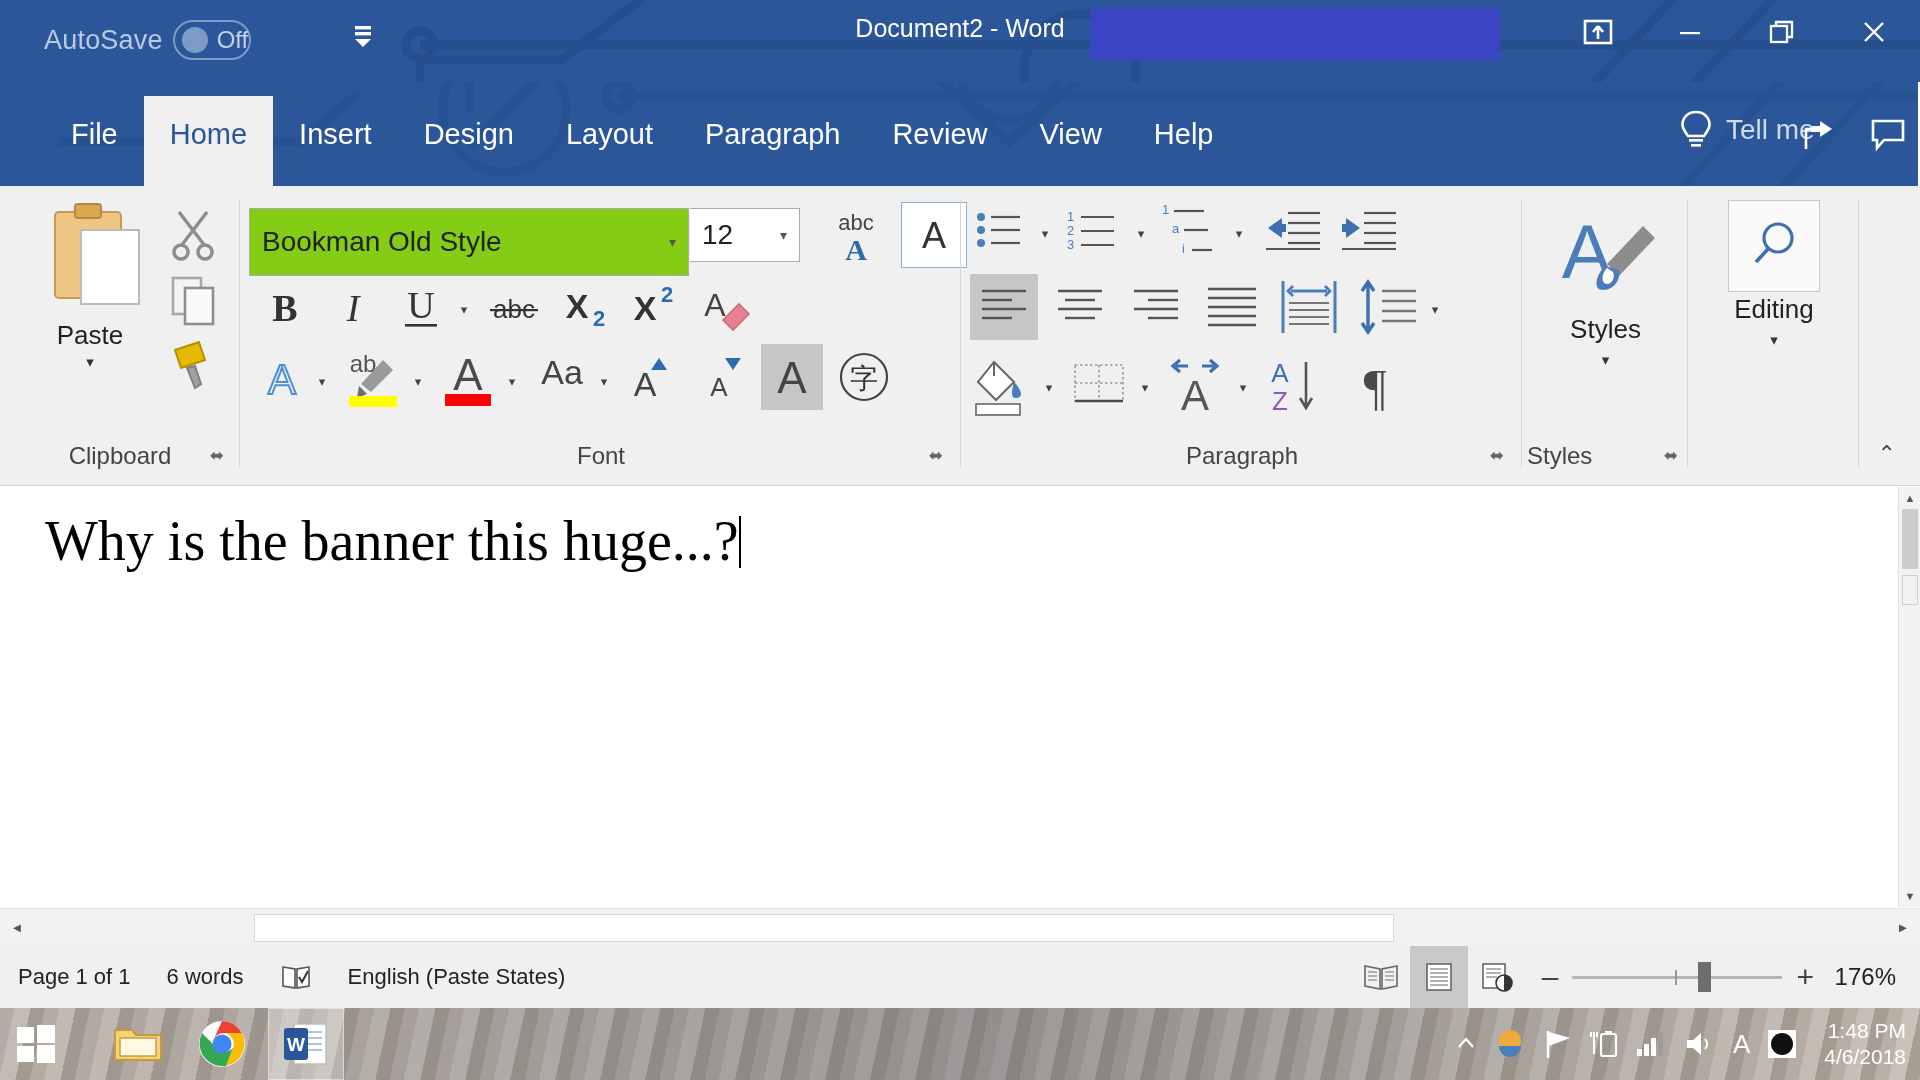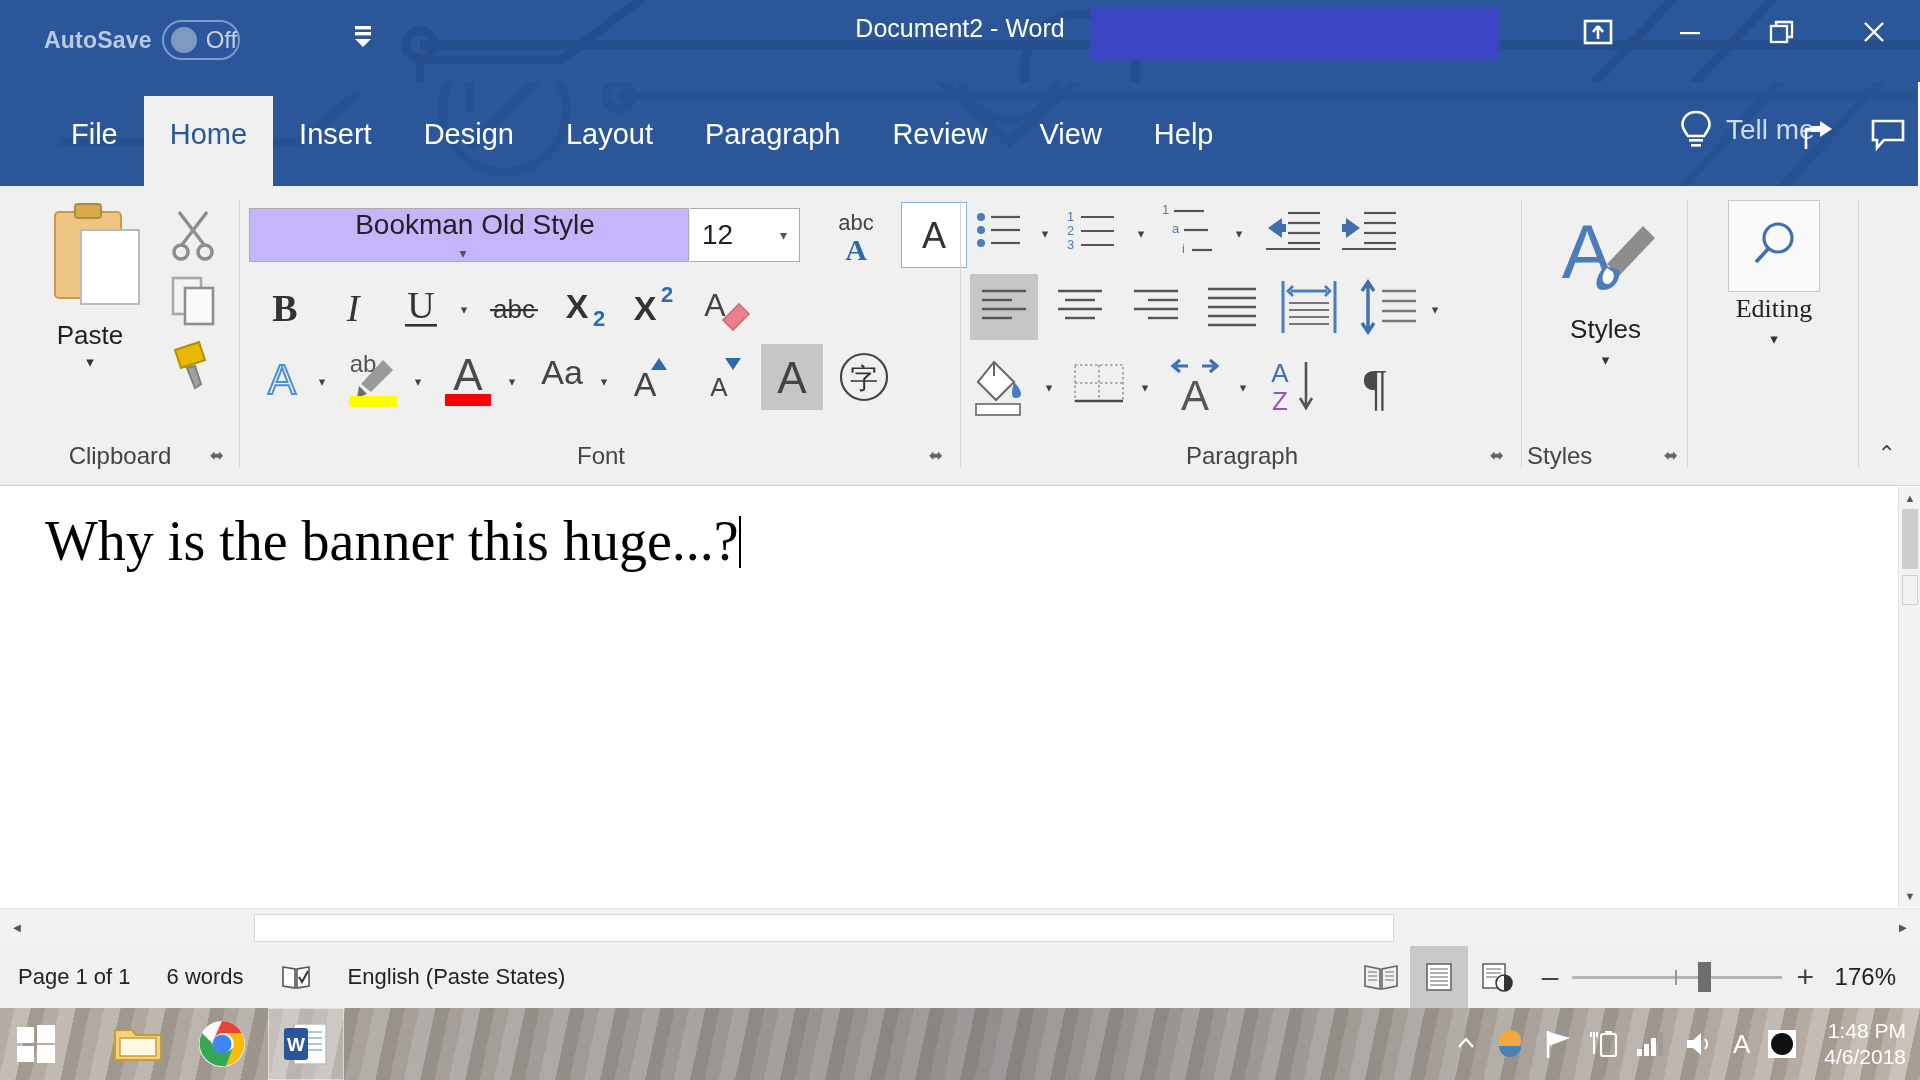--- a/index.html
+++ b/index.html
@@ -14,21 +14,21 @@
   
   .titlebar{
     position:absolute; top:0; left:0; width:1920px; height:82px;
     background:#2b579a; overflow:hidden;
   }
   .titlebar-deco{ position:absolute; inset:0; opacity:.22; }
   .autosave{
     position:absolute; left:44px; top:14px; height:52px;
     display:flex; align-items:center; gap:10px; z-index:5;
   }
-  .autosave-label{ color:#b9c9e2; font-size:23px; letter-spacing:.2px;font-weight:bold; }
+  .autosave-label{ color:#b9c9e2; font-size:27px; letter-spacing:.2px; }
   .toggle{
     width:78px; height:40px; border-radius:20px;
     border:2px solid #7e9bc6; position:relative; display:flex;
     align-items:center;
   }
   .toggle-knob{
     width:26px; height:26px; border-radius:50%;
     background:#7e9bc6; margin-left:7px;
   }
   .toggle-text{ color:#c3d2e6; font-size:24px; margin-left:9px; }
@@ -97,22 +97,22 @@
   .paste-btn{
     position:absolute; left:30px; top:14px; width:120px; text-align:center;
   }
   .paste-label{ font-size:26px; color:#222; margin-top:4px; }
   .paste-caret{ font-size:15px; color:#333; margin-top:2px; }
   .clip-small{ position:absolute; left:165px; }
 
   
   #g-font{ left:241px; width:720px; }
   .fontbox{
-    position:absolute; left:8px; top:22px; width:440px; height:54px;
-    background:#c4b5fd; border:1px solid #acacac; display:flex; align-items:center;flex-direction:column;
+    position:absolute; left:8px; top:22px; width:440px; height:68px;
+    background:#84cc16; border:1px solid #acacac; display:flex; align-items:center;
   }
   .fontbox .name{ padding-left:12px; font-size:28px; color:#222; flex:1;
     white-space:nowrap; overflow:hidden;}
   .fontbox .caret{ padding-right:12px; color:#555; font-size:14px; }
   .sizebox{
     position:absolute; left:449px; top:22px; width:110px; height:54px;
     background:#fff; border:1px solid #acacac; border-left:none;
     display:flex; align-items:center;
   }
   .sizebox .val{ padding-left:12px; font-size:28px; color:#222; flex:1; }
@@ -122,21 +122,21 @@
     justify-content:center;
   }
   .ftool.active{ background:#c6c6c6; }
   .fcaret{ font-size:13px; color:#444; }
 
   
   #g-paragraph{ left:962px; width:560px; }
   
   #g-styles{ left:1523px; width:165px; }
   
-  #g-editing{ left:1689px; width:170px;font-family:Liberation Serif, serif; }
+  #g-editing{ left:1689px; width:170px; }
   .bigbtn{ position:absolute; width:100%; text-align:center; top:14px; }
   .bigbtn .lbl{ font-size:26px; color:#222; margin-top:2px; }
   .bigbtn .car{ font-size:15px; color:#333; margin-top:6px; }
   .editing-box{
     width:92px; height:92px; border:1px solid #c9c9c9; background:#fafafa;
     margin:0 auto; display:flex; align-items:center; justify-content:center;
   }
   .collapse-ribbon{
     position:absolute; right:24px; bottom:18px; font-size:22px; color:#444;
   }

